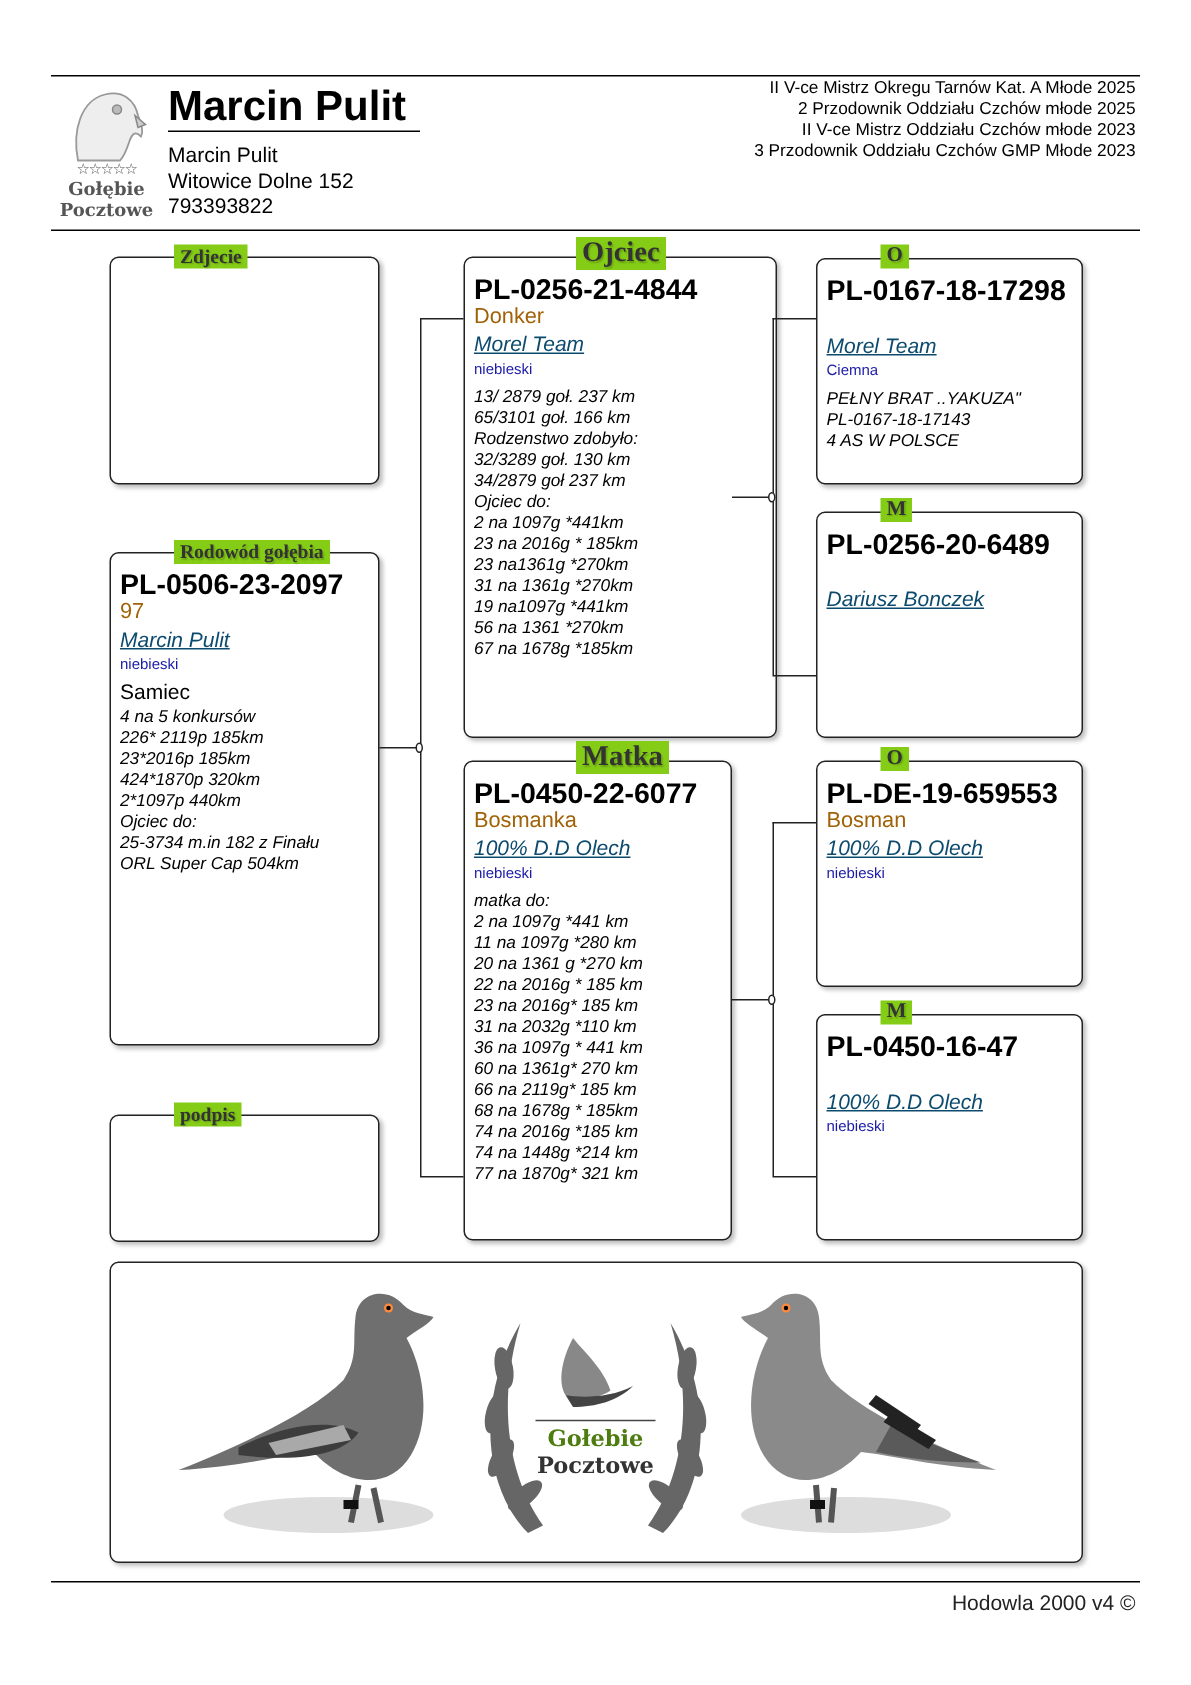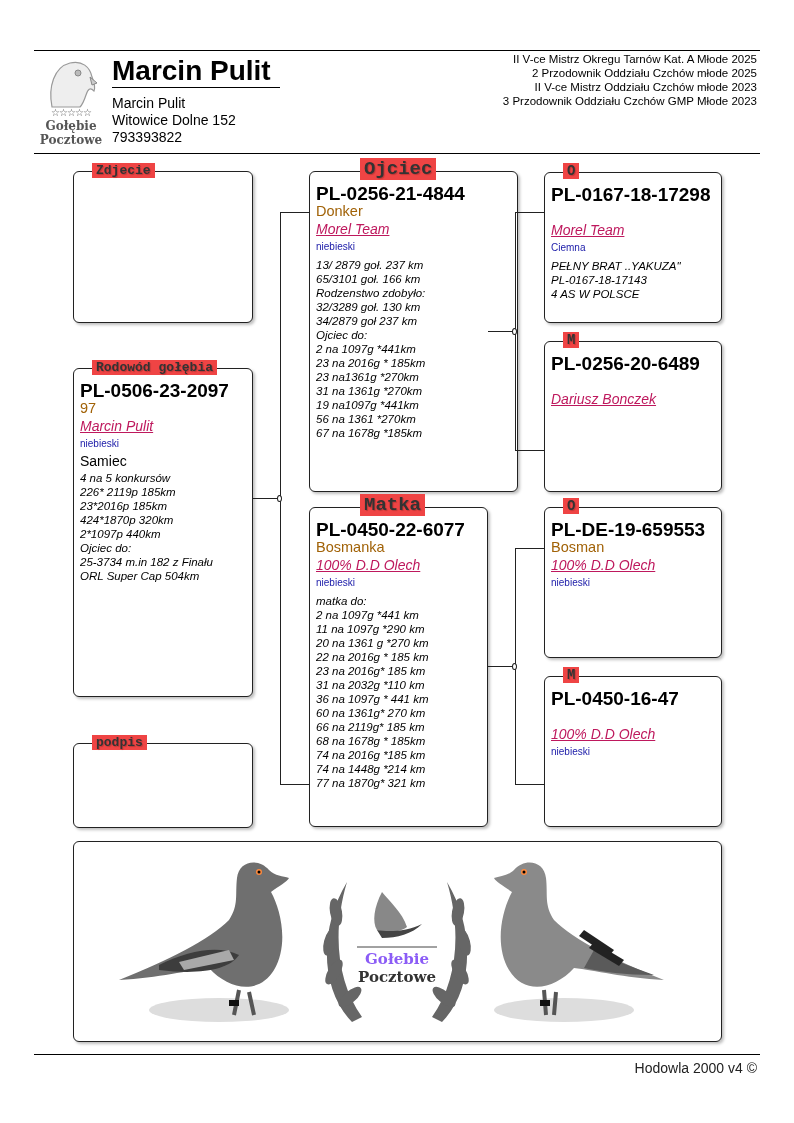--- a/index.html
+++ b/index.html
@@ -17,28 +17,28 @@
   .logo .l2 { top: 78px; }
 
   .owner-title { position: absolute; left: 112px; top: 55px; font-size: 28px; font-weight: bold; line-height: 32px; }
   .owner-underline { position: absolute; left: 112px; top: 87px; width: 168px; height: 1px; background: #000; }
   .owner-info { position: absolute; left: 112px; top: 95px; font-size: 14px; line-height: 17px; }
 
   .achievements { position: absolute; right: 37px; top: 52px; text-align: right; font-size: 11.5px; line-height: 14px; }
 
   
   .box { position: absolute; border: 1px solid #222; border-radius: 6px; background: #fff; box-shadow: 2px 2px 3px rgba(0,0,0,0.25); padding: 12px 6px 4px 6px; }
-  .box-title { position: absolute; top: -11px; background: #ef4444; padding: 0 4px; font-family: Liberation Mono, monospace; font-weight: bold; color: #333; white-space: nowrap; text-shadow: 1px 1px 1px rgba(0,0,0,0.2); }
+  .box-title { position: absolute; top: -11px; background: #84cc16; padding: 0 4px; font-family: Liberation Serif, serif; font-weight: bold; color: #333; white-space: nowrap; text-shadow: 1px 1px 1px rgba(0,0,0,0.2); margin-left: 24px; }
   .t-small { font-size: 13px; left: 18px; top: -9px; }
   .t-big { font-size: 19px; left: 50px; top: -14px; }
   .t-om { font-size: 14px; left: 18px; top: -10px; }
 
   .ring { font-size: 19px; font-weight: bold; line-height: 19px; }
   .name { color: #a16207; font-size: 14.5px; line-height: 17px; }
-  .breeder { color: #be185d; font-style: italic; text-decoration: underline; font-size: 14px; line-height: 18px; }
+  .breeder { color: #0c4a6e; font-style: italic; text-decoration: underline; font-size: 14px; line-height: 18px; }
   .color { color: #1a1aa8; font-size: 10px; line-height: 17px; }
   .sex { font-size: 14px; line-height: 18px; }
   .notes { font-style: italic; font-size: 11.5px; line-height: 14px; margin-top: 1px; }
   .spacer { height: 17px; }
 
   
   .cn { position: absolute; background: #222; }
   .dot { position: absolute; width: 5px; height: 7px; border: 1px solid #222; border-radius: 50%; background: #fff; }
 
   
@@ -137,21 +137,21 @@
 
 <div class="box" style="left:309px; top:507px; width:179px; height:320px;">
   <div class="box-title t-big">Matka</div>
   <div class="ring">PL-0450-22-6077</div>
   <div class="name">Bosmanka</div>
   <div class="breeder">100% D.D Olech</div>
   <div class="color">niebieski</div>
   <div class="notes" style="margin-top:3px;">
     <div>matka do:</div>
     <div>2 na 1097g *441 km</div>
-    <div>11 na 1097g *290 km</div>
+    <div>11 na 1097g *280 km</div>
     <div>20 na 1361 g *270 km</div>
     <div>22 na 2016g * 185 km</div>
     <div>23 na 2016g* 185 km</div>
     <div>31 na 2032g *110 km</div>
     <div>36 na 1097g * 441 km</div>
     <div>60 na 1361g* 270 km</div>
     <div>66 na 2119g* 185 km</div>
     <div>68 na 1678g * 185km</div>
     <div>74 na 2016g *185 km</div>
     <div>74 na 1448g *214 km</div>
@@ -231,21 +231,21 @@
       <path d="M130 170 C160 140 165 80 135 30 C150 80 145 130 120 165 Z"></path>
       <ellipse cx="148" cy="120" rx="14" ry="6" transform="rotate(60 148 120)"></ellipse>
       <ellipse cx="152" cy="90" rx="14" ry="6" transform="rotate(75 152 90)"></ellipse>
       <ellipse cx="146" cy="60" rx="14" ry="6" transform="rotate(100 146 60)"></ellipse>
       <ellipse cx="132" cy="145" rx="14" ry="6" transform="rotate(40 132 145)"></ellipse>
     </g>
     <path d="M70 40 C78 50 90 60 95 75 C88 80 75 82 65 78 C60 70 62 55 70 40 Z" fill="#888"></path>
     <path d="M65 78 C75 80 95 80 110 72 C100 82 85 86 70 86 Z" fill="#444"></path>
     <line x1="45" y1="95" x2="125" y2="95" stroke="#444" stroke-width="1"></line>
   </svg>
-  <div style="position:absolute; left:238px; top:108px; width:170px; text-align:center; font-family:'DejaVu Serif',serif; font-weight:bold; font-size:15px; color:#8b5cf6;">Gołebie</div>
+  <div style="position:absolute; left:238px; top:108px; width:170px; text-align:center; font-family:'DejaVu Serif',serif; font-weight:bold; font-size:15px; color:#4d7c0f;">Gołebie</div>
   <div style="position:absolute; left:238px; top:126px; width:170px; text-align:center; font-family:'DejaVu Serif',serif; font-weight:bold; font-size:15px; color:#333;">Pocztowe</div>
 
   <svg style="position:absolute; left:410px; top:8px;" width="200" height="185" viewBox="0 0 200 185">
     <ellipse cx="80" cy="160" rx="70" ry="12" fill="#ddd"></ellipse>
     <path d="M30 20 C40 8 60 10 62 28 C64 45 60 55 70 70 C90 90 130 110 180 130 C140 128 110 120 90 118 C70 140 40 145 25 120 C10 95 18 60 28 42 C20 36 12 32 10 28 C16 26 24 26 30 20 Z" fill="#8a8a8a"></path>
     <path d="M110 100 C130 110 150 118 170 125 C140 125 120 122 100 118 Z" fill="#5a5a5a"></path>
     <path d="M100 80 L130 100 L125 106 L95 86 Z" fill="#222"></path>
     <path d="M110 92 L140 110 L135 116 L105 98 Z" fill="#222"></path>
     <circle cx="40" cy="22" r="3" fill="#ff8a3d"></circle>
     <circle cx="40" cy="22" r="1.5" fill="#000"></circle>

